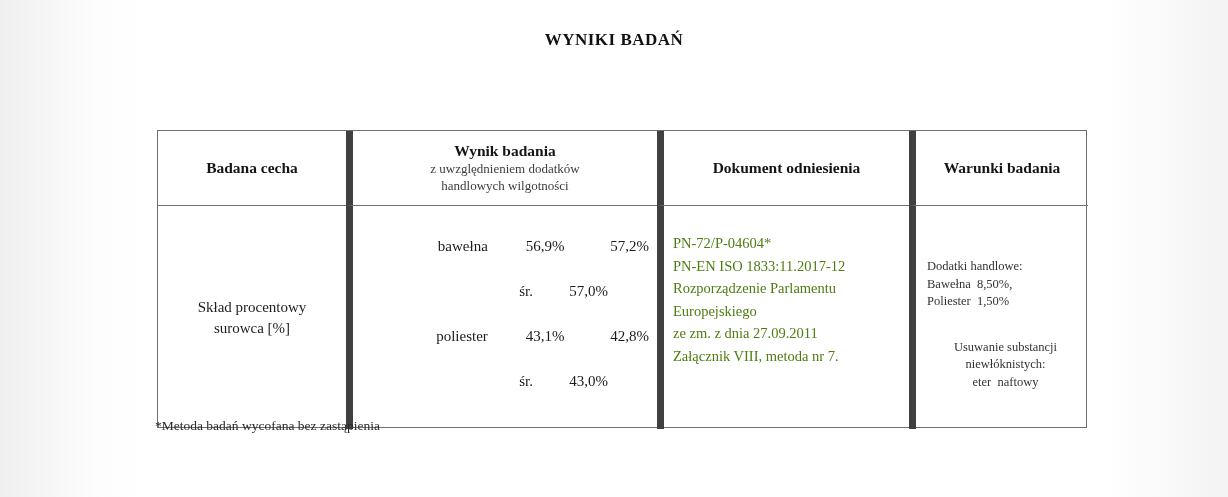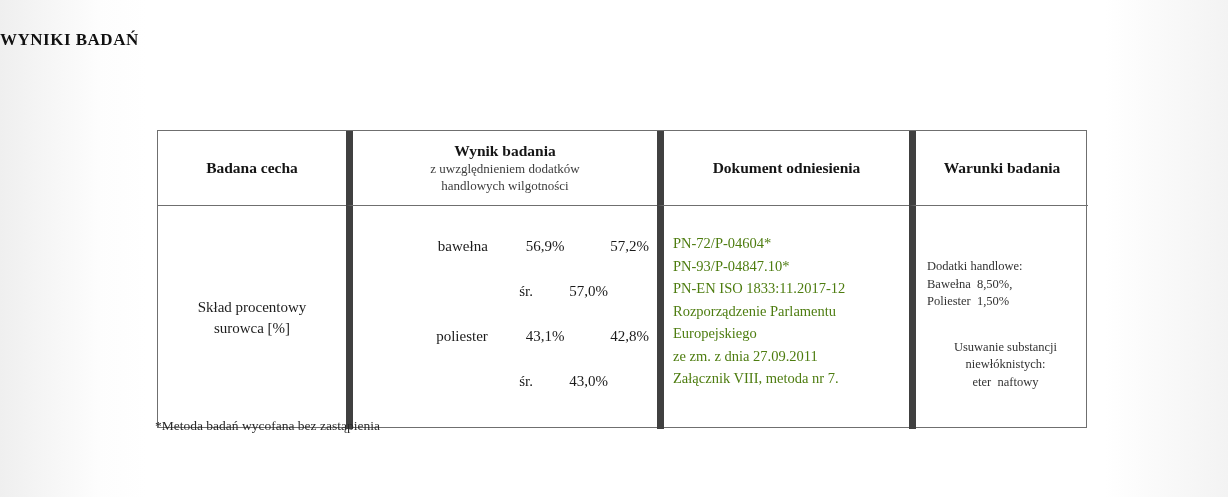--- a/index.html
+++ b/index.html
@@ -6,21 +6,21 @@
   html, body { width: 1228px; height: 497px; overflow: hidden; }
   body {
     font-family: "Liberation Serif", "DejaVu Serif", serif;
     background: linear-gradient(to right, #efefef 0%, #fdfdfd 8%, #ffffff 12%, #ffffff 90%, #f3f3f3 100%);
     color: #222;
     position: relative;
   }
   .page-title {
     position: absolute;
     top: 30px; left: 0; width: 1228px;
-    text-align: left;
+    text-align: center;
     font-size: 17px;
     font-weight: bold;
     letter-spacing: 0.5px;
     color: #111;
   }
   .results-table {
     position: absolute;
     left: 157px; top: 130px;
     width: 930px; height: 298px;
     display: grid;
@@ -115,21 +115,20 @@
     </div>
     <div class="r-row">
       <span class="r-spacer"></span>
       <span class="r-avg-label">śr.</span>
       <span class="r-avg">43,0%</span>
     </div>
   </div>
 
   <div class="cell refs-cell">
     <div class="ref-line">PN-72/P-04604*</div>
-    <div class="ref-line">PN-93/P-04847.10*</div>
     <div class="ref-line">PN-EN ISO 1833:11.2017-12</div>
     <div class="ref-line">Rozporządzenie Parlamentu</div>
     <div class="ref-line">Europejskiego</div>
     <div class="ref-line">ze zm. z dnia 27.09.2011</div>
     <div class="ref-line">Załącznik VIII, metoda nr 7.</div>
   </div>
 
   <div class="cell cond-cell">
     <div class="cond-group1">
       <div class="cond-line">Dodatki handlowe:</div>

